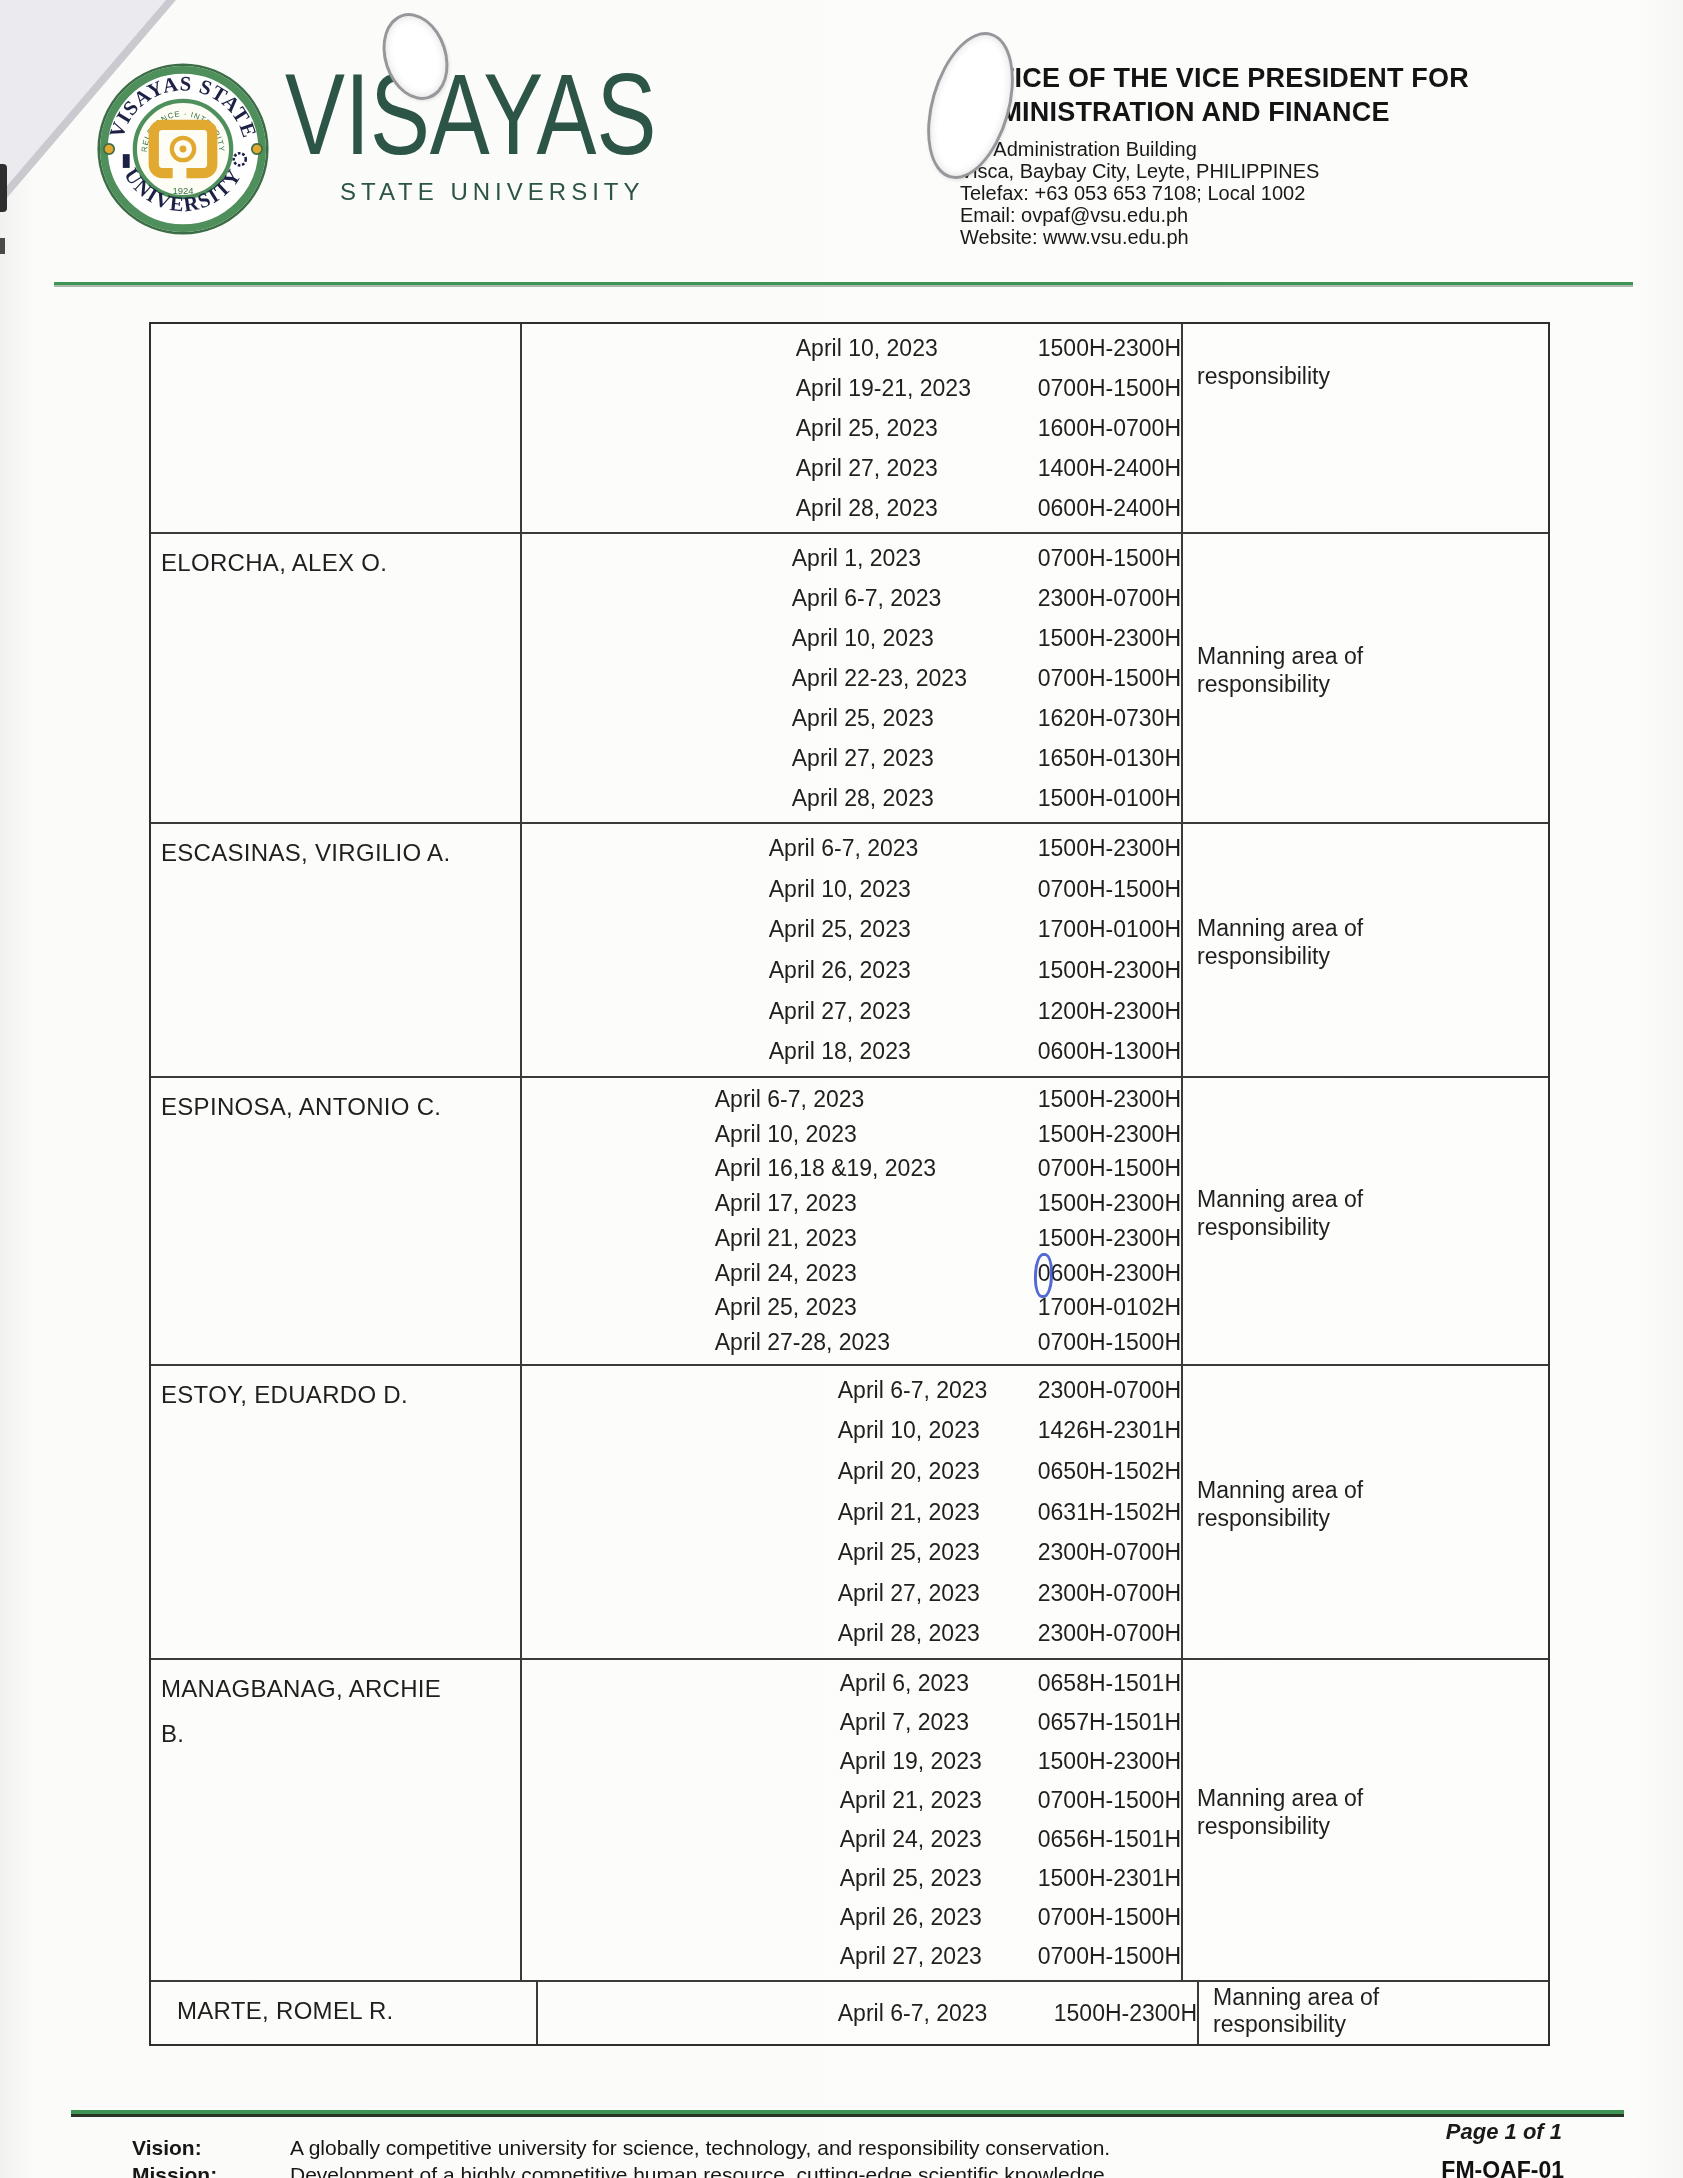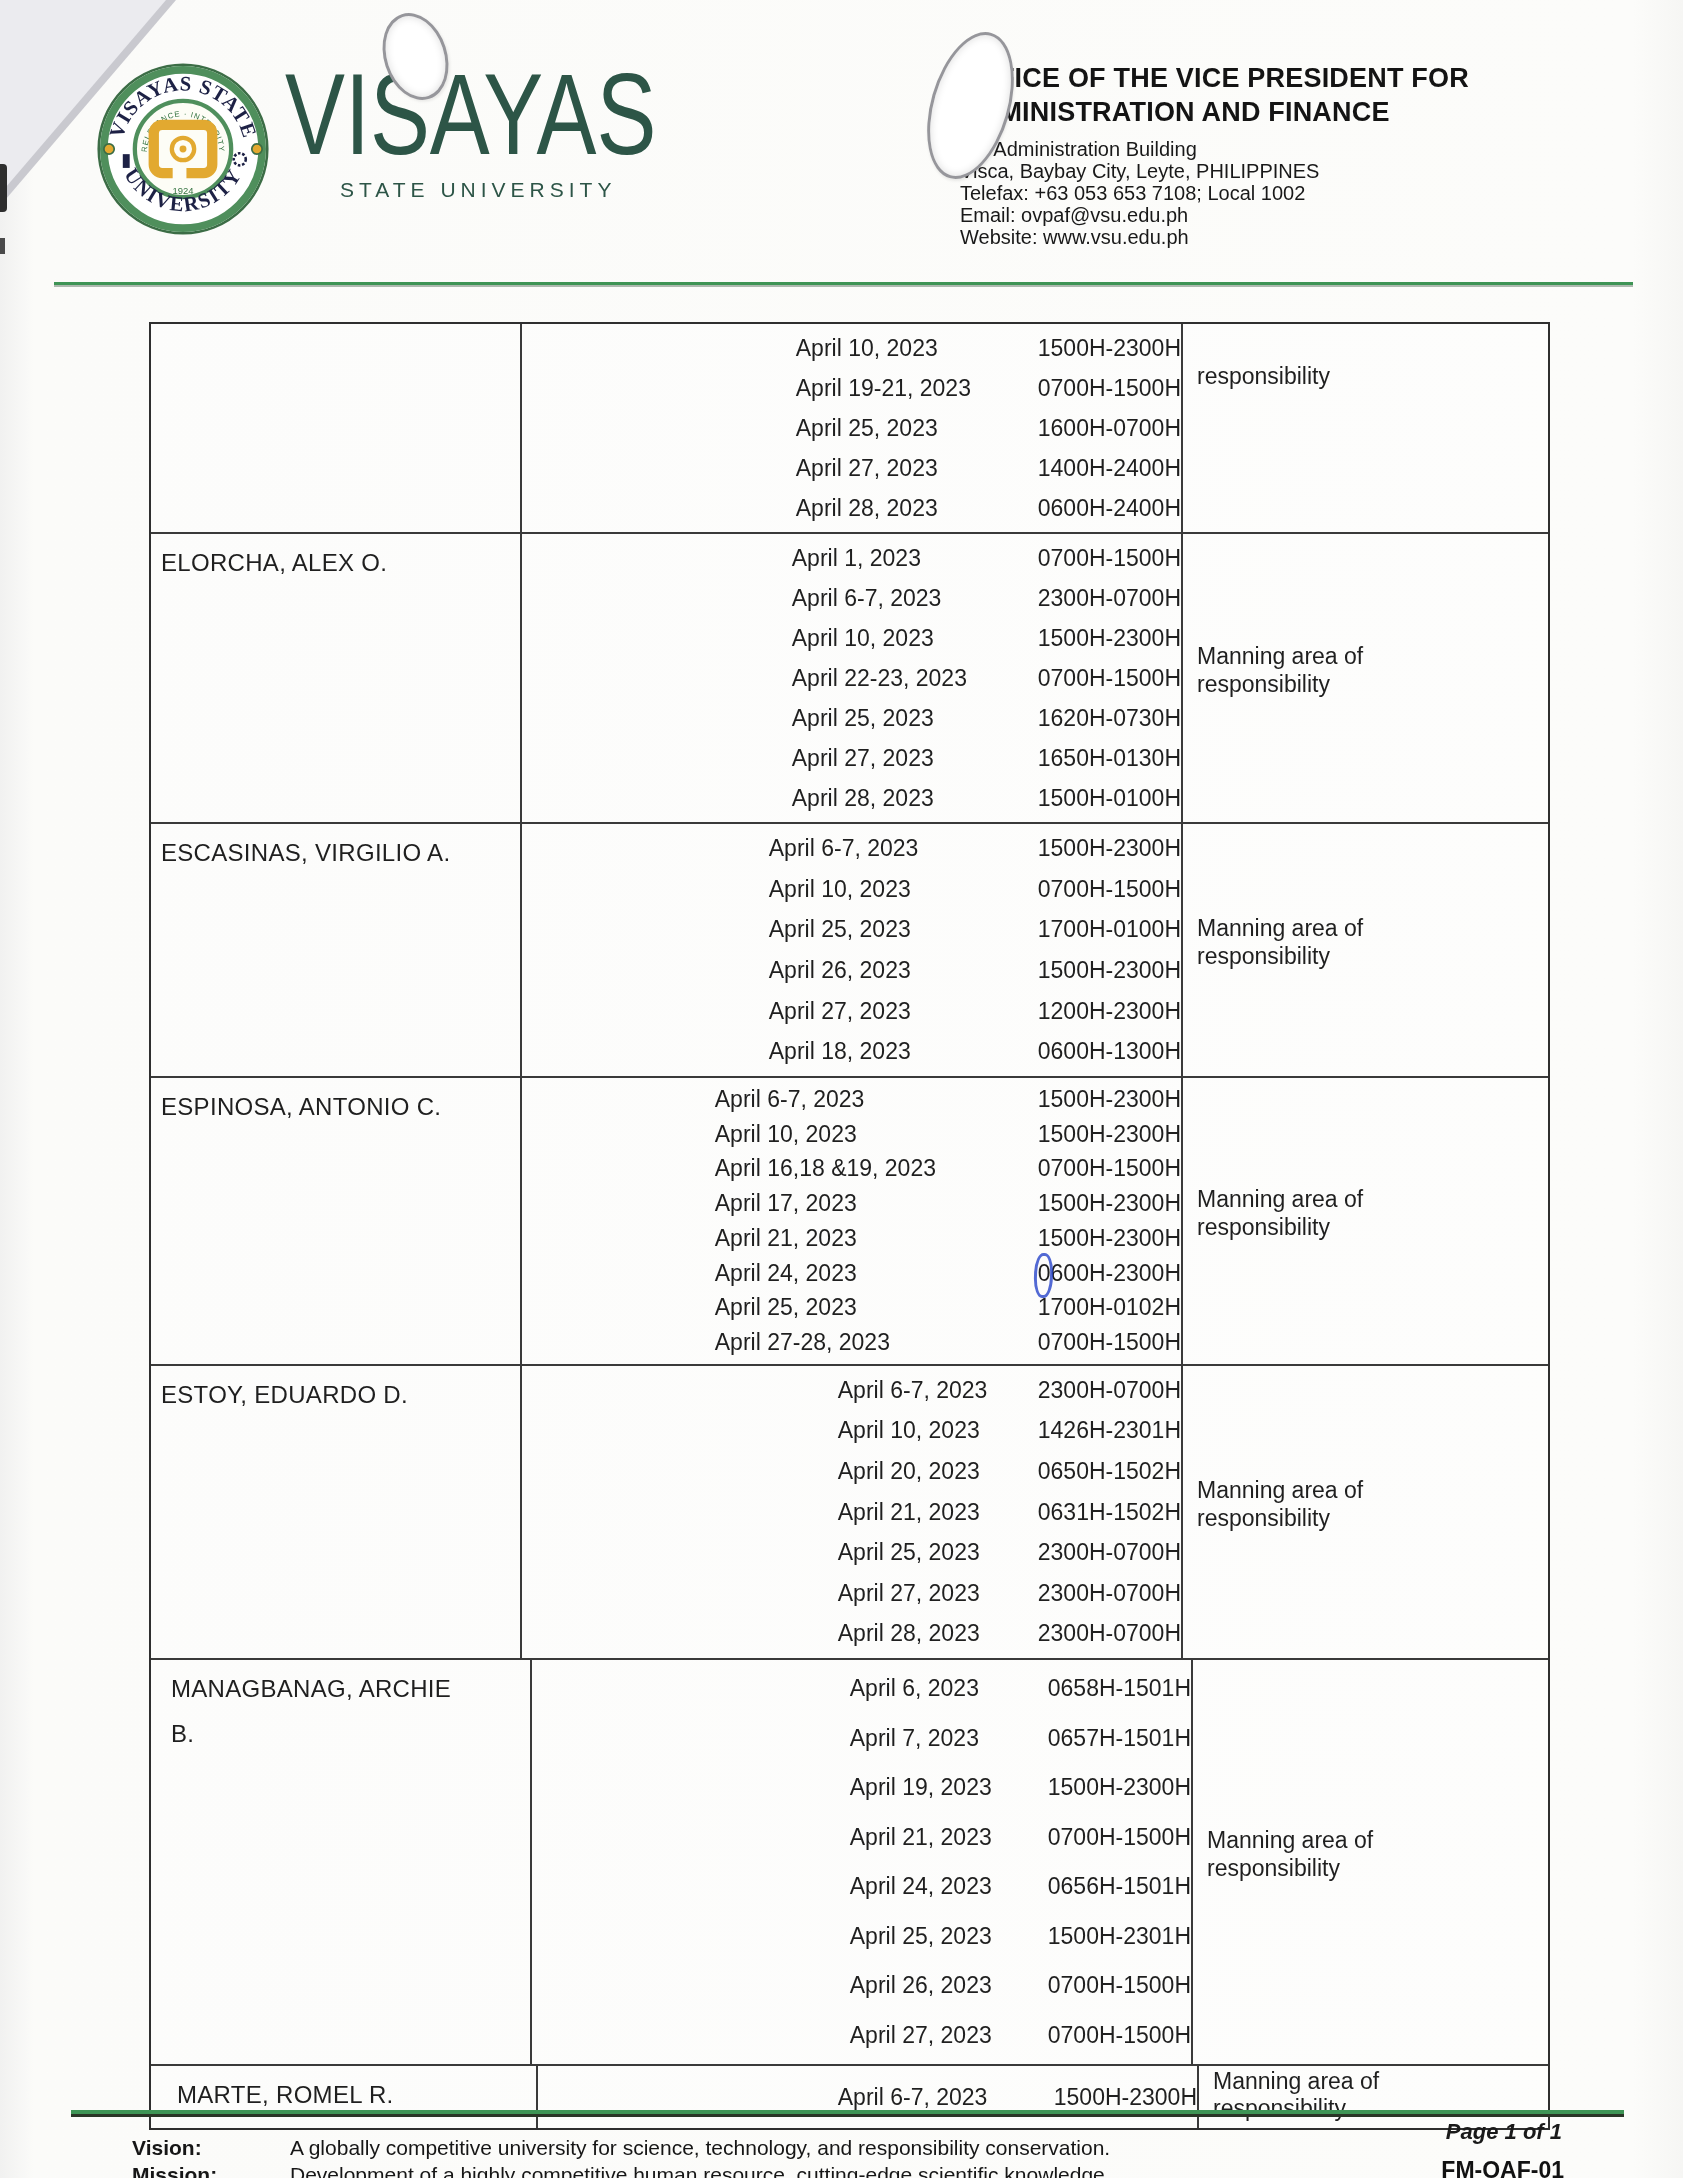--- a/index.html
+++ b/index.html
@@ -13,21 +13,21 @@
   .fold{position:absolute;left:0;top:0;width:166px;height:194px;background:#ebebef;clip-path:polygon(0 0,100% 0,0 100%);}
   .edge-mark1{position:absolute;left:0;top:164px;width:7px;height:48px;background:#2e2e2e;border-radius:0 4px 4px 0;}
   .edge-mark2{position:absolute;left:0;top:238px;width:5px;height:16px;background:#4a4a4a;}
   .punch{position:absolute;background:#fff;border:3px solid #96969b;border-radius:50%;box-shadow:inset 0 0 8px rgba(0,0,0,.14), 1px 2px 3px rgba(0,0,0,.08);}
   .punch1{left:931px;top:30px;width:73px;height:145px;transform:rotate(16deg);}
   .punch2{left:384px;top:12px;width:57px;height:83px;transform:rotate(-18deg);}
   
   .seal{position:absolute;left:97px;top:63px;width:172px;height:172px;}
   .wordmark{position:absolute;left:285px;top:57px;color:#2d5547;}
   .wordmark .main{font-size:107px;line-height:107px;letter-spacing:0px;transform:scale(0.84,1.08);transform-origin:left top;white-space:nowrap;}
-  .wordmark .sub{font-size:21px;letter-spacing:5px;margin:14px 0 0 55px;white-space:nowrap;}
+  .wordmark .sub{font-size:24px;letter-spacing:5px;margin:14px 0 0 55px;white-space:nowrap;}
   .office{position:absolute;left:960px;top:61px;width:614px;}
   .office .title{font-weight:bold;font-size:27px;line-height:34px;color:#141414;letter-spacing:0.2px;}
   .office .contact{margin-top:9px;font-size:20px;line-height:22px;color:#191919;}
   .sep-top{position:absolute;left:54px;right:50px;top:282px;height:3px;background:#3e9455;box-shadow:0 2px 0 rgba(25,60,35,.35);}
   
   .sched-table{position:absolute;left:149px;top:322px;width:1401px;border:2.5px solid #2f2f2f;box-sizing:border-box;background:rgba(255,255,255,.35);}
   .t-row{display:flex;border-bottom:2.5px solid #3a3a3a;box-sizing:border-box;}
   .t-row:last-child{border-bottom:none;}
   .cell-name{width:371px;flex:none;border-right:2px solid #3a3a3a;box-sizing:border-box;padding:6px 6px 0 10px;font-size:24px;line-height:45px;letter-spacing:0.3px;}
   .cell-sched{width:661px;flex:none;border-right:2px solid #3a3a3a;box-sizing:border-box;display:flex;flex-direction:column;justify-content:space-around;padding:4px 0 4px 16px;align-items:flex-end;}
@@ -36,21 +36,21 @@
   .entry .time{position:relative;white-space:nowrap;}
   .pen-mark{position:absolute;left:-4px;top:-7px;width:13px;height:39px;border:3px solid #2743c9;border-radius:46%;opacity:.8;transform:rotate(2deg);pointer-events:none;}
   .cell-remark{flex:1;display:flex;align-items:center;padding:0 8px 16px 14px;box-sizing:border-box;font-size:23px;line-height:28px;}
   .remark-text{max-width:213px;}
   
   .t-row:nth-child(1){height:210px;}
   .t-row:nth-child(2){height:290px;}
   .t-row:nth-child(3){height:254px;}
   .t-row:nth-child(4){height:288px;}
   .t-row:nth-child(5){height:294px;}
-  .t-row:nth-child(6){height:406px;padding-left:10px;}
+  .t-row:nth-child(6){height:322px;}
   .t-row:nth-child(7){height:62px;padding-left:16px;}
   .t-row:nth-child(1) .cell-sched{--dw:242px;padding-left:26px;}
   .t-row:nth-child(2) .cell-sched{--dw:246px;}
   .t-row:nth-child(3) .cell-sched{--dw:269px;}
   .t-row:nth-child(4) .cell-sched{--dw:323px;}
   .t-row:nth-child(5) .cell-sched{--dw:200px;}
   .t-row:nth-child(6) .cell-sched{--dw:198px;}
   .t-row:nth-child(7) .cell-sched{--dw:216px;}
   .t-row:nth-child(1) .cell-remark{align-items:flex-start;padding-top:7px;padding-bottom:0;margin-top:31px;}
   .t-row:nth-child(7) .cell-remark{align-items:flex-start;padding-top:2px;padding-bottom:0;line-height:27px;}

